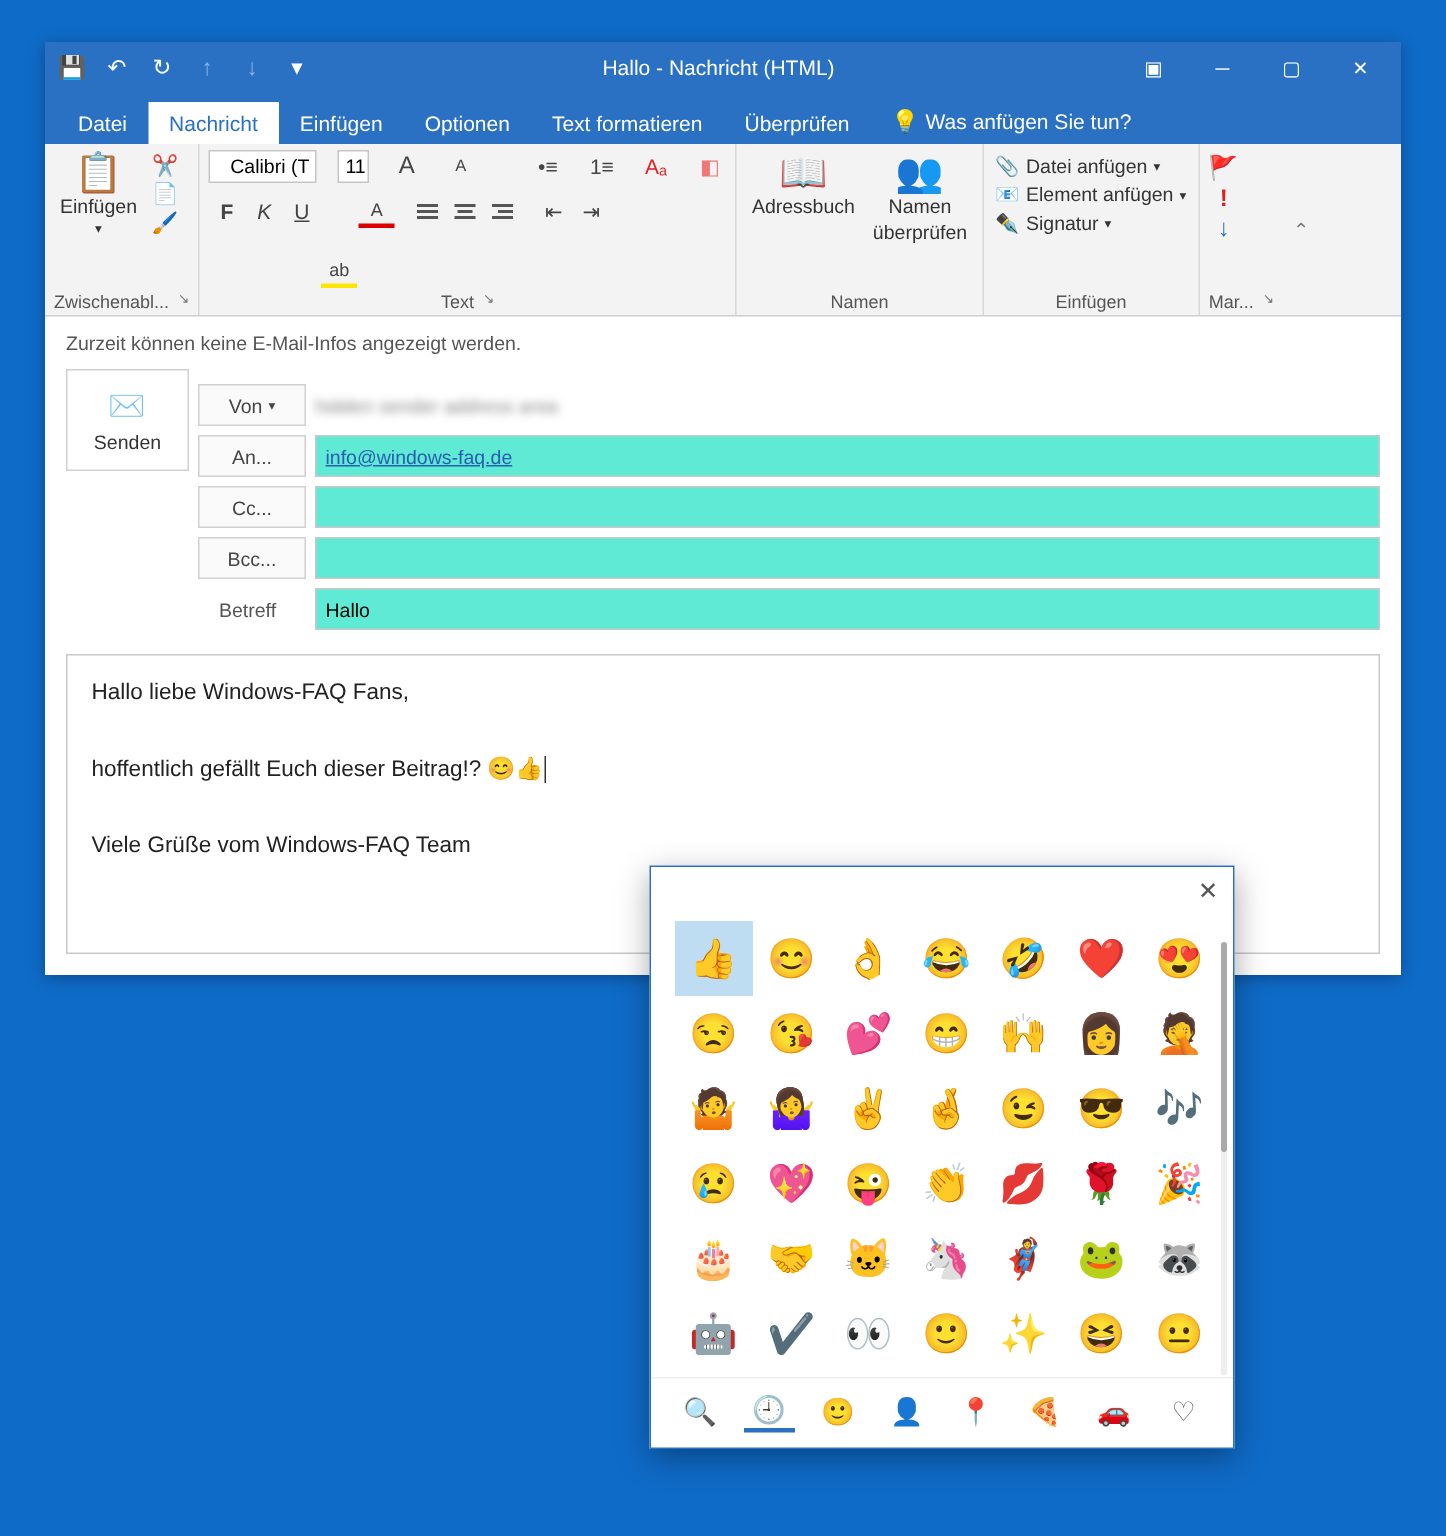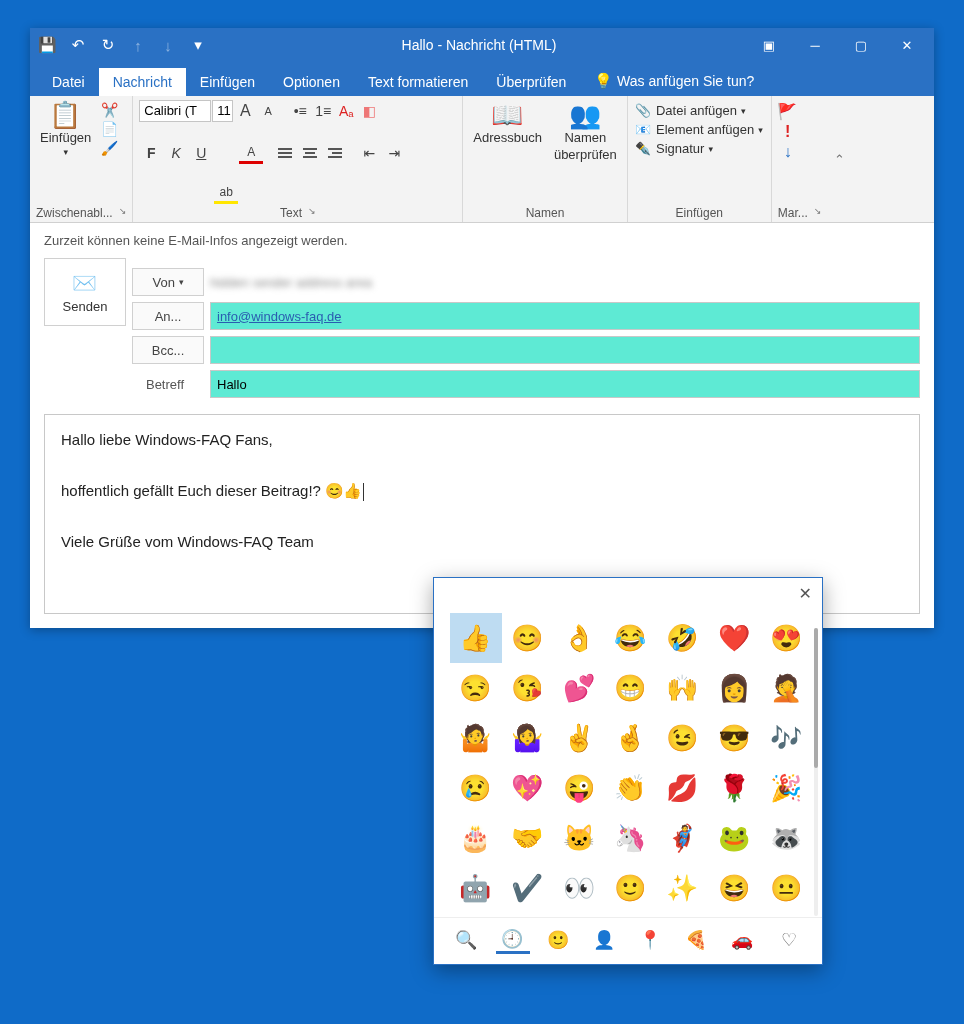--- a/index.html
+++ b/index.html
@@ -78,21 +78,21 @@
 }
 .dlg-launcher { font-size:9px; color:#777; }
 .collapse { width:24px; display:flex; align-items:center; justify-content:center; color:#777; }
 .bigbtn {
   display:flex; flex-direction:column; align-items:center; justify-content:center;
   padding: 2px 4px; gap:2px; font-size:13px; color:#333;
 }
 .bigbtn .ico { font-size:26px; line-height:1; }
 .smallcol { display:flex; flex-direction:column; gap:3px; padding:2px; }
 .smallcol span { font-size:14px; color:#555; }
-.font-row { display:flex; gap:1px; margin-bottom:16px; }
+.font-row { display:flex; gap:14px; margin-bottom:4px;text-align:right; }
 .font-name, .font-size {
   background:#fff; border:1px solid #c5c5c5; padding:2px 4px; font-size:13px;
 }
 .font-name { width:72px; } .font-size { width:21px; }
 .tiny { width:22px; height:22px; display:flex; align-items:center; justify-content:center; font-size:14px; color:#444; }
 .tiny.grow { font-size:16px; } .tiny.shrink { font-size:11px; }
 .btnrow { display:flex; gap:1px; }
 .fmt-btn {
   width:24px; height:22px; display:flex; align-items:center; justify-content:center;
   font-size:14px; color:#444;
@@ -374,20 +374,24 @@
             <span>Von</span>
             <span style="font-size:9px;">▾</span>
           </div>
           <div class="from-value">hidden sender address area</div>
         </div>
         <div class="field-row">
           <div class="field-btn">An...</div>
           <div class="field-input">
               <a>info@windows-faq.de</a>
             </div>
+        </div>
+        <div class="field-row">
+          <div class="field-btn">Cc...</div>
+          <div class="field-input"></div>
         </div>
         <div class="field-row">
           <div class="field-btn">Bcc...</div>
           <div class="field-input"></div>
         </div>
         <div class="field-row">
           <div class="field-label">Betreff</div>
           <div class="field-input">Hallo</div>
         </div>
       </div>

